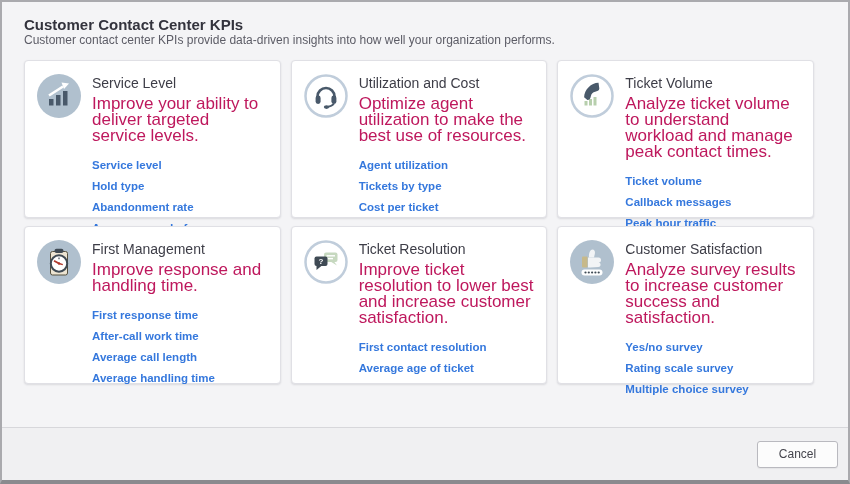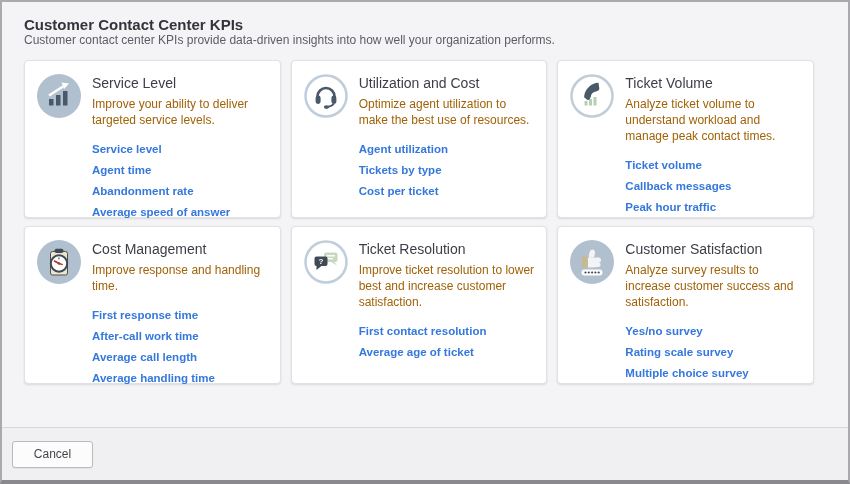--- a/index.html
+++ b/index.html
@@ -32,34 +32,34 @@
     background:#ffffff;
     border:1px solid #e0e0e5;
     border-radius:4px;
     box-shadow:0 1px 2px rgba(30,30,50,0.12);
     padding:13px 12px 10px 12px;
     display:flex; gap:11px;
   }
   .card-icon { width:44px; height:44px; flex:none; }
   .card-body { padding-top:1px; min-width:0; }
   .card-title { margin:0 0 5px 0; font-size:14px; font-weight:400; color:#3d3d47; }
-  .card-desc { margin:0 0 10px 0; font-size:12px; line-height:16px; color:#a16207; }
+  .card-desc { margin:0 0 10px 0; font-size:17px; line-height:16px; color:#be185d; }
   .card-links { list-style:none; margin:0; padding:0; }
   .card-links li { line-height:19px; }
   .card-links a {
     font-size:11.5px; font-weight:bold;
     color:#3578dd; text-decoration:none; cursor:pointer;
   }
 
   .footer {
     margin-top:auto;
     height:53px; flex:none;
     background:#f0f0f2;
     border-top:1px solid #d7d7db;
-    display:flex; align-items:center; 
+    display:flex; align-items:center; justify-content:flex-end;
     padding:0 10px;
   }
   .btn {
     min-width:81px; height:27px;
     background:#fcfcfc;
     border:1px solid #b9b9bf;
     border-radius:3px;
     font-family:"Liberation Sans", sans-serif;
     font-size:12px; color:#45454d;
     box-shadow:0 1px 1px rgba(0,0,0,0.05);
@@ -87,21 +87,21 @@
           <rect x="26" y="17" width="4.5" height="14.5" fill="#49596a"></rect>
           <path d="M12 21.5 L26 12.5" stroke="#ffffff" stroke-width="2.6" fill="none"></path>
           <polygon points="24.5,8.5 32,9.5 27,15" fill="#ffffff"></polygon>
         </svg>
       </span>
       <div class="card-body">
         <h2 class="card-title">Service Level</h2>
         <p class="card-desc">Improve your ability to deliver targeted service levels.</p>
         <ul class="card-links">
           <li><a>Service level</a></li>
-          <li><a>Agent time</a></li>
+          <li><a>Hold type</a></li>
           <li><a>Abandonment rate</a></li>
           <li><a>Average speed of answer</a></li>
         </ul>
       </div>
     </div>
 
     <div class="card">
       <span class="card-icon">
         <svg viewBox="0 0 44 44" width="44" height="44">
           <circle cx="22" cy="22" r="20.5" fill="#ffffff" stroke="#c0cddb" stroke-width="2.5"></circle>
@@ -151,21 +151,21 @@
           <rect x="13.5" y="11.5" width="17" height="23.5" rx="2" fill="#ece4d2" stroke="#55503f" stroke-width="1"></rect>
           <rect x="17.5" y="8.8" width="9" height="4.2" rx="2" fill="#3f4a54"></rect>
           <circle cx="22" cy="23.5" r="8.2" fill="#ffffff" stroke="#3f4a54" stroke-width="2"></circle>
           <line x1="22" y1="17.5" x2="22" y2="19.2" stroke="#3f4a54" stroke-width="1.2"></line>
           <line x1="22" y1="23.5" x2="17" y2="20.7" stroke="#b03a2e" stroke-width="1.8"></line>
           <line x1="22" y1="23.5" x2="25.8" y2="24.6" stroke="#b03a2e" stroke-width="1.4"></line>
           <circle cx="22" cy="23.5" r="1.2" fill="#b03a2e"></circle>
         </svg>
       </span>
       <div class="card-body">
-        <h2 class="card-title">Cost Management</h2>
+        <h2 class="card-title">First Management</h2>
         <p class="card-desc">Improve response and handling time.</p>
         <ul class="card-links">
           <li><a>First response time</a></li>
           <li><a>After-call work time</a></li>
           <li><a>Average call length</a></li>
           <li><a>Average handling time</a></li>
         </ul>
       </div>
     </div>
 

